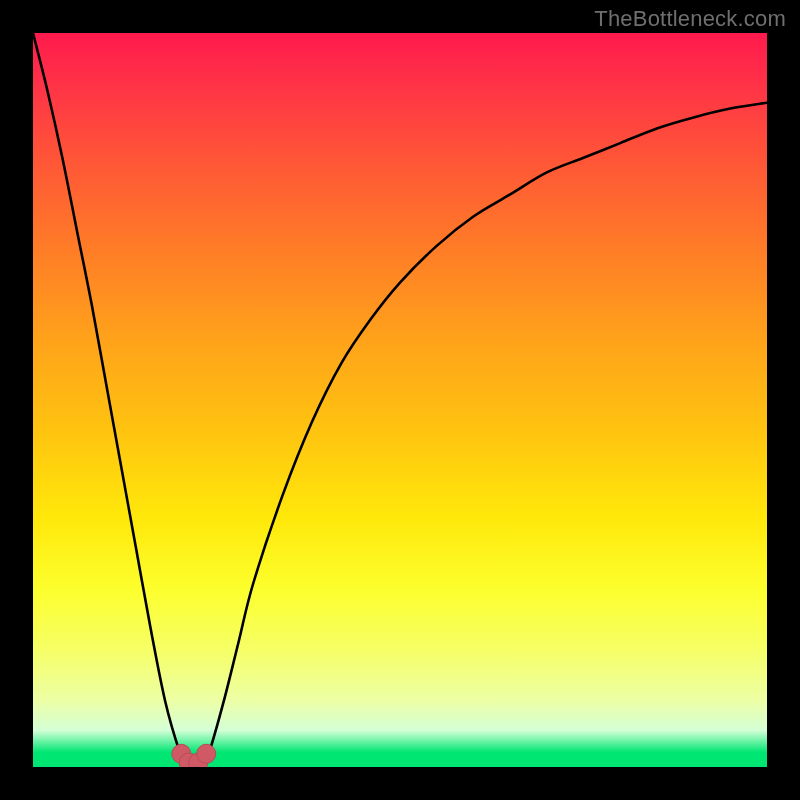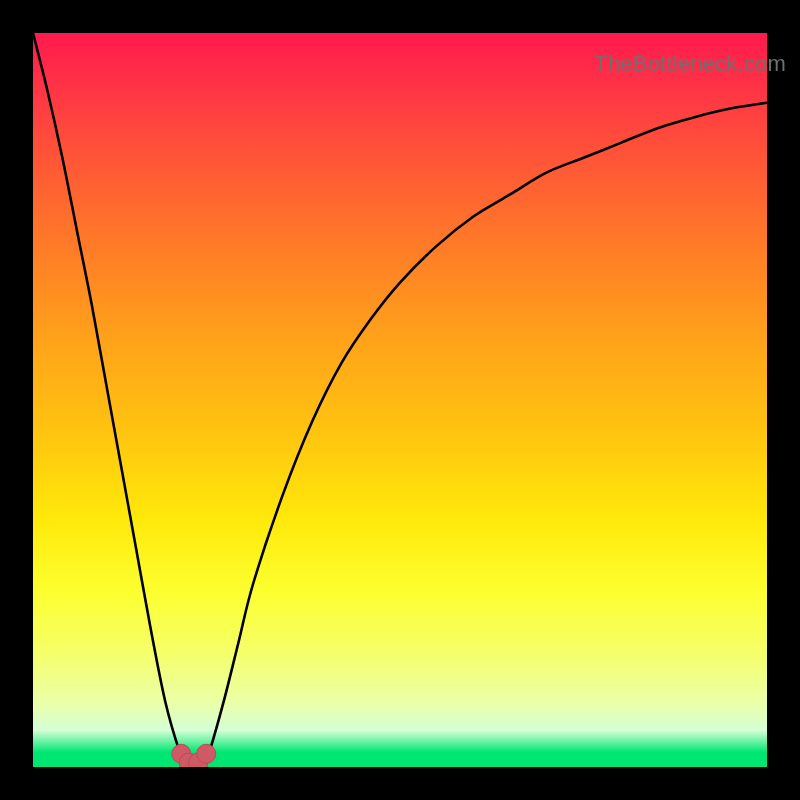--- a/index.html
+++ b/index.html
@@ -49,21 +49,20 @@
     height: 734px;
   }
   .watermark {
     position: absolute;
     top: 6px;
     right: 14px;
     color: #6f6f6f;
     font-size: 22px;
     letter-spacing: 0.2px;
     font-weight: 500;
-    margin-top: 45px;
   }
 </style>
 </head>
 <body>
 
 <div class="frame">
 
   <div class="plot-area">
     <svg class="curve-svg" viewBox="0 0 734 734" preserveAspectRatio="none">
       <path id="curve-path" fill="none" stroke="#000000" stroke-width="2.6" stroke-linecap="round" stroke-linejoin="round" d="M 0.00 0.00 C 2.45 9.79, 9.79 37.92, 14.68 58.72 C 19.57 79.52, 24.47 101.54, 29.36 124.78 C 34.25 148.02, 39.15 173.71, 44.04 198.18 C 48.93 222.65, 53.83 245.89, 58.72 271.58 C 63.61 297.27, 68.51 325.41, 73.40 352.32 C 78.29 379.23, 83.19 406.15, 88.08 433.06 C 92.97 459.97, 97.87 486.89, 102.76 513.80 C 107.65 540.71, 112.55 568.85, 117.44 594.54 C 122.33 620.23, 127.23 647.14, 132.12 667.94 C 137.01 688.74, 143.13 708.31, 146.80 719.32 C 150.47 730.33, 151.69 731.55, 154.14 734.00 C 156.59 736.45, 159.03 734.00, 161.48 734.00 C 163.93 734.00, 166.37 736.45, 168.82 734.00 C 171.27 731.55, 172.49 730.33, 176.16 719.32 C 179.83 708.31, 185.95 686.29, 190.84 667.94 C 195.73 649.59, 200.63 628.79, 205.52 609.22 C 210.41 589.65, 212.86 574.97, 220.20 550.50 C 227.54 526.03, 239.77 489.33, 249.56 462.42 C 259.35 435.51, 269.13 411.04, 278.92 389.02 C 288.71 367.00, 298.49 347.43, 308.28 330.30 C 318.07 313.17, 327.85 299.72, 337.64 286.26 C 347.43 272.80, 355.99 261.79, 367.00 249.56 C 378.01 237.33, 391.47 223.87, 403.70 212.86 C 415.93 201.85, 428.17 192.06, 440.40 183.50 C 452.63 174.94, 464.87 168.82, 477.10 161.48 C 489.33 154.14, 501.57 145.58, 513.80 139.46 C 526.03 133.34, 538.27 129.67, 550.50 124.78 C 562.73 119.89, 574.97 114.99, 587.20 110.10 C 599.43 105.21, 611.67 99.70, 623.90 95.42 C 636.13 91.14, 648.37 87.71, 660.60 84.41 C 672.83 81.11, 685.07 78.05, 697.30 75.60 C 709.53 73.16, 727.88 70.71, 734.00 69.73"></path>

